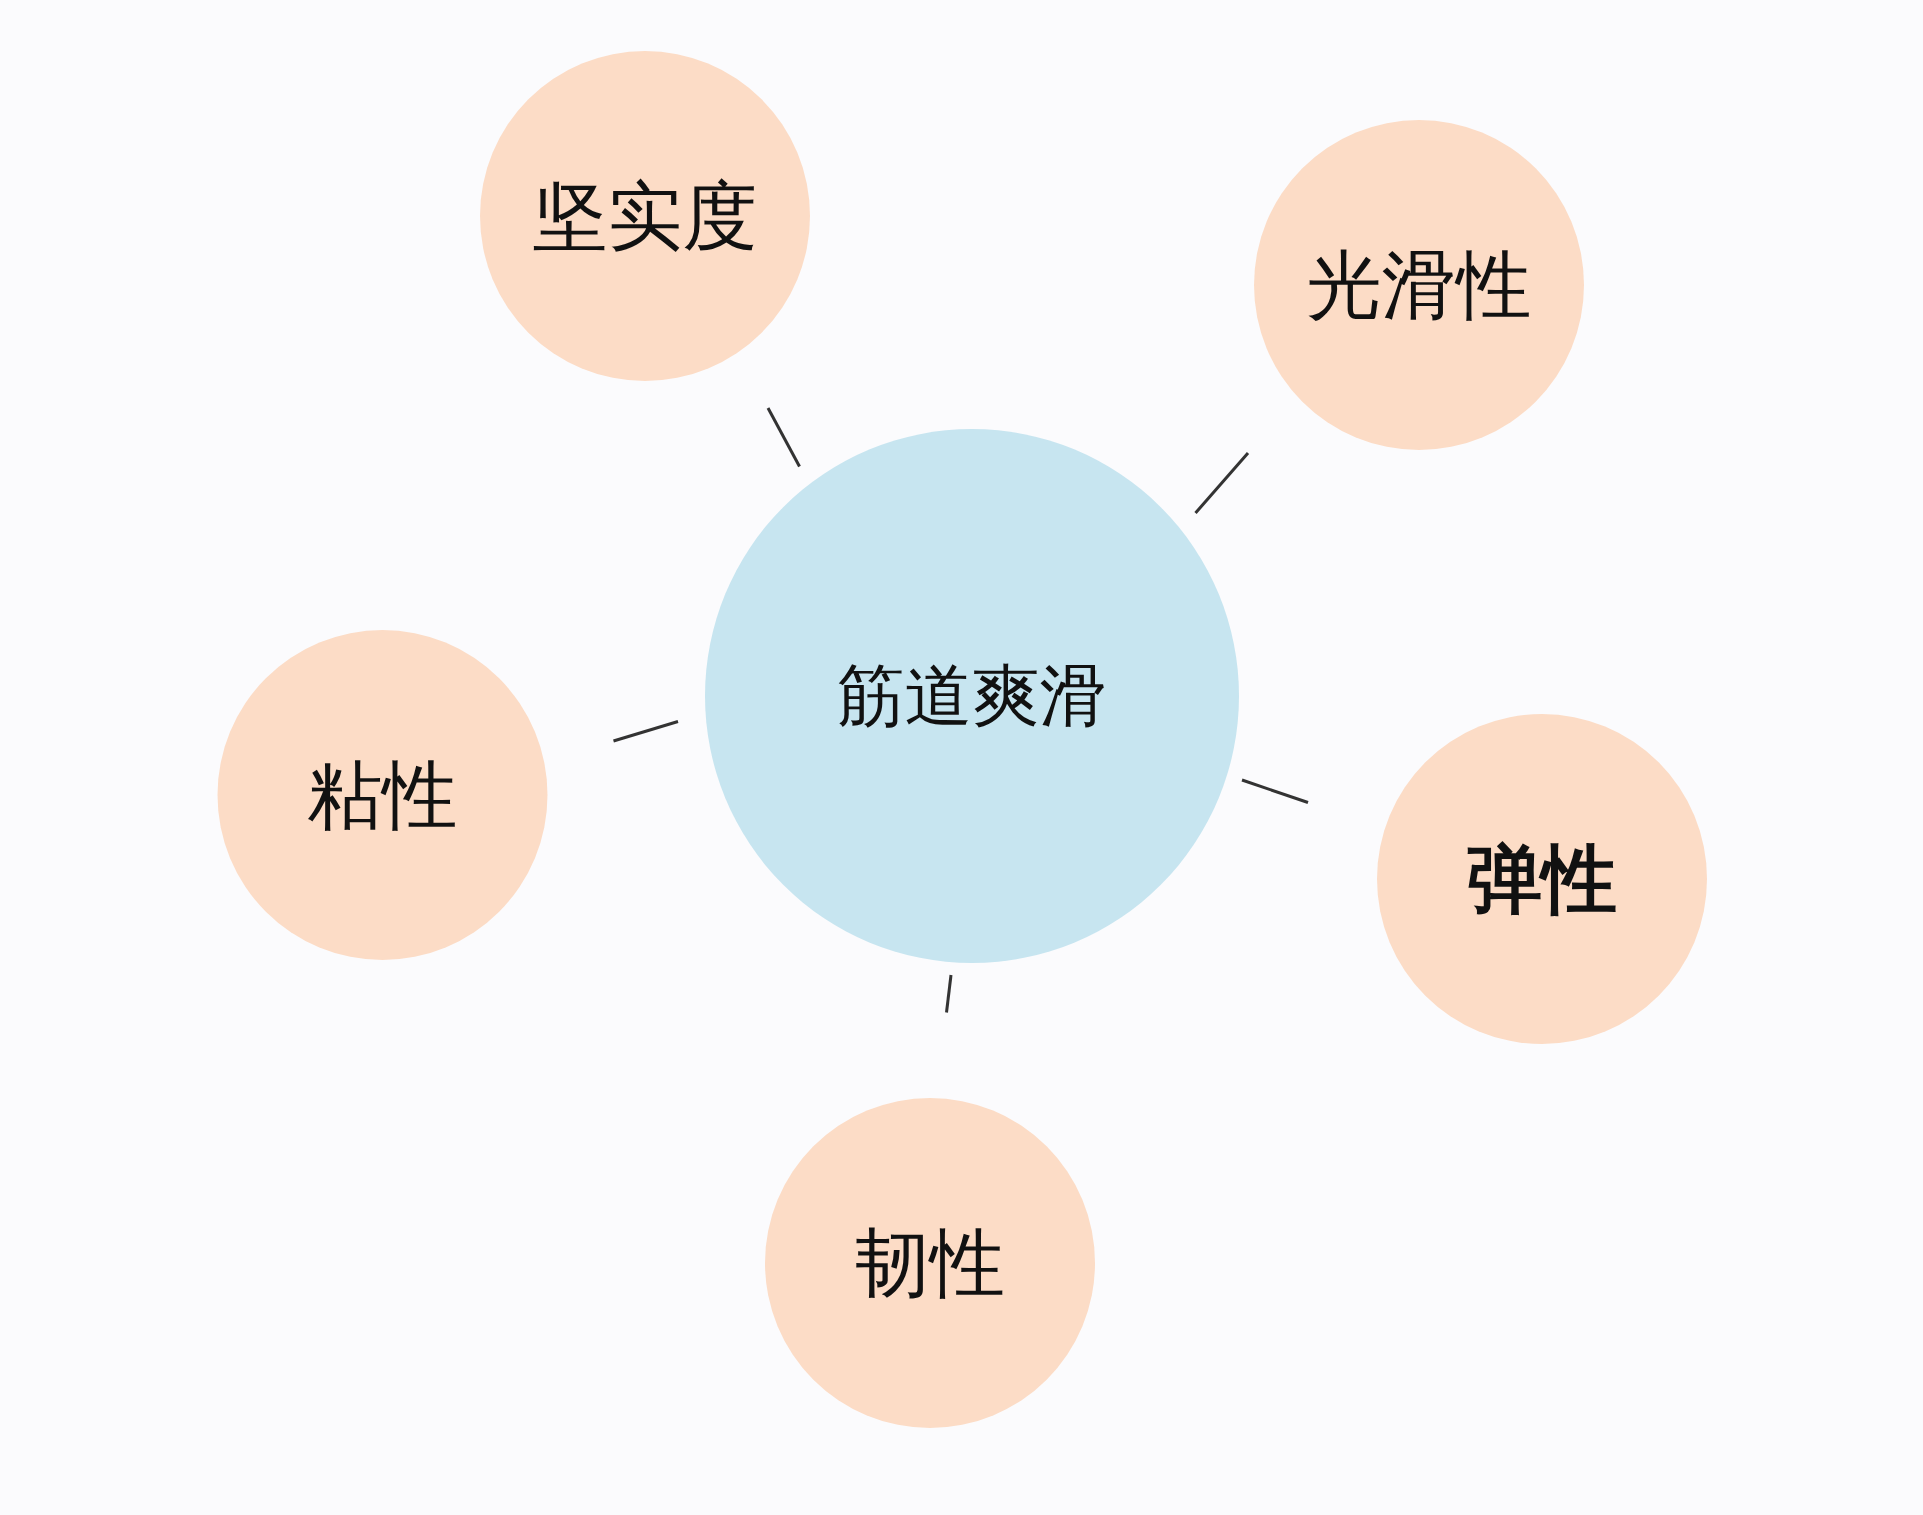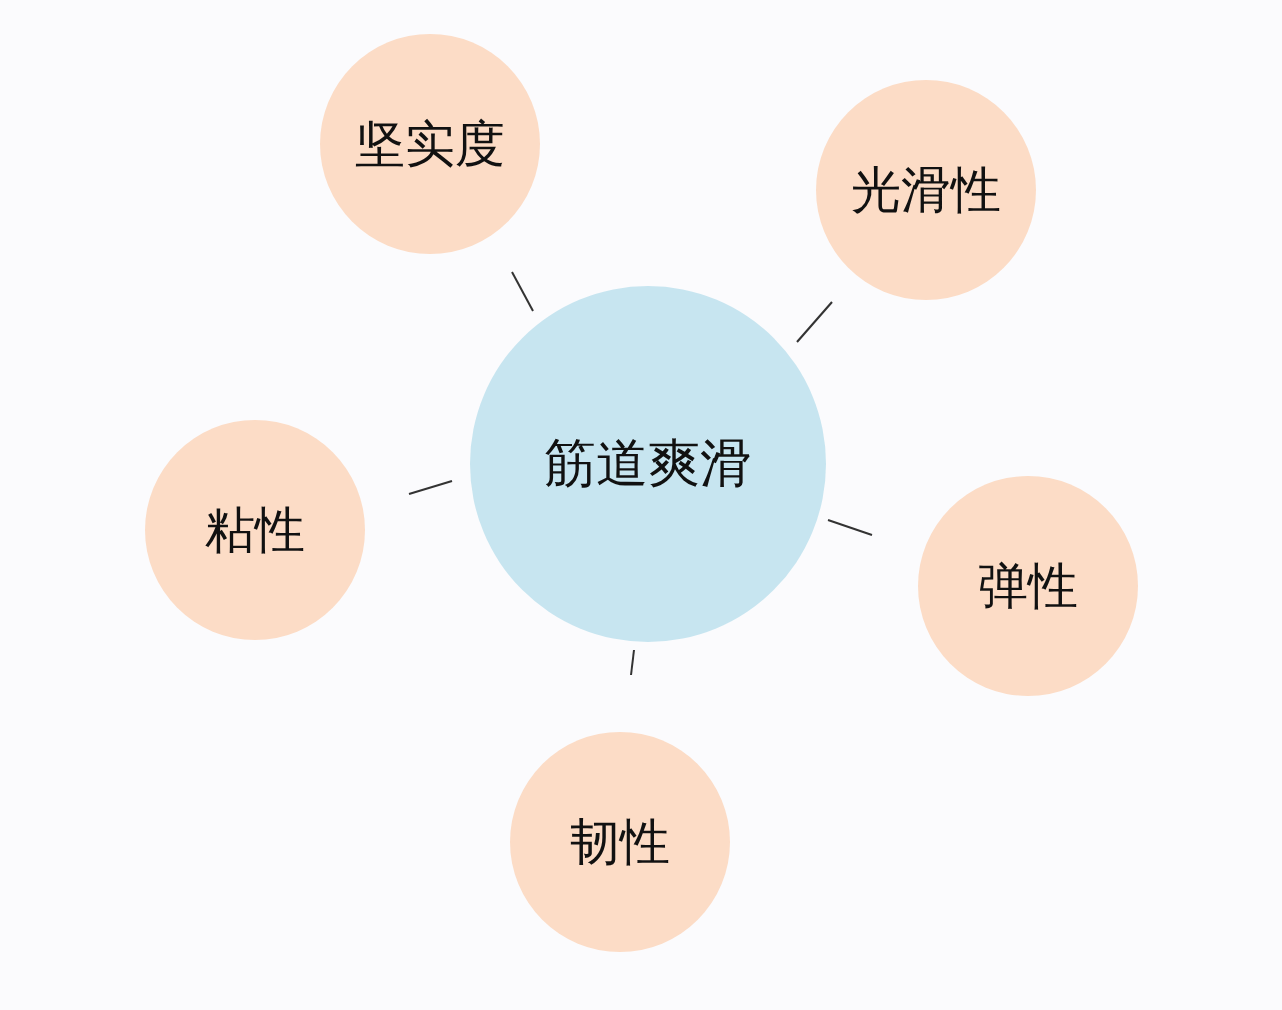--- a/index.html
+++ b/index.html
@@ -5,21 +5,21 @@
     html, body { margin:0; padding:0; }
     body {
       width:1282px; height:1010px; background:#fbfbfd; position:relative; overflow:hidden;
       font-family:"DejaVu Sans", sans-serif;
     }
     .circle {
       position:absolute; border-radius:50%;
       display:flex; align-items:center; justify-content:center;
       color:#111; white-space:nowrap;
     }
-    .center { background:#c7e5f0; font-size:52px; }
+    .center { background:#c7e5f0; font-size:45px; }
     .node { background:#fcdcc6; font-size:50px; }
     svg.lines { position:absolute; left:0; top:0; }
   </style>
 </head>
 <body>
 
 <svg class="lines" width="1282" height="1010">
   <line x1="512" y1="272" x2="533" y2="311" stroke="#333" stroke-width="2"></line>
   <line x1="832" y1="302" x2="797" y2="342" stroke="#333" stroke-width="2"></line>
   <line x1="409" y1="494" x2="452" y2="481" stroke="#333" stroke-width="2"></line>
@@ -28,27 +28,27 @@
 </svg>
 
 <div class="circle center" style="left:470px; top:286px; width:356px; height:356px;">
   <span>筋道爽滑</span>
 </div>
 
 <div class="circle node" style="left:320px; top:34px; width:220px; height:220px;text-align:right;">
   <span>坚实度</span>
 </div>
 
-<div class="circle node" style="left:816px; top:80px; width:220px; height:220px;">
+<div class="circle node" style="left:836px; top:80px; width:220px; height:220px;">
   <span>光滑性</span>
 </div>
 
 <div class="circle node" style="left:145px; top:420px; width:220px; height:220px;text-align:right;">
   <span>粘性</span>
 </div>
 
-<div class="circle node" style="left:918px; top:476px; width:220px; height:220px;">
+<div class="circle node" style="left:918px; top:476px; width:220px; height:220px;font-weight:bold;">
   <span>弹性</span>
 </div>
 
 <div class="circle node" style="left:510px; top:732px; width:220px; height:220px;">
   <span>韧性</span>
 </div>
 
 </body></html>

